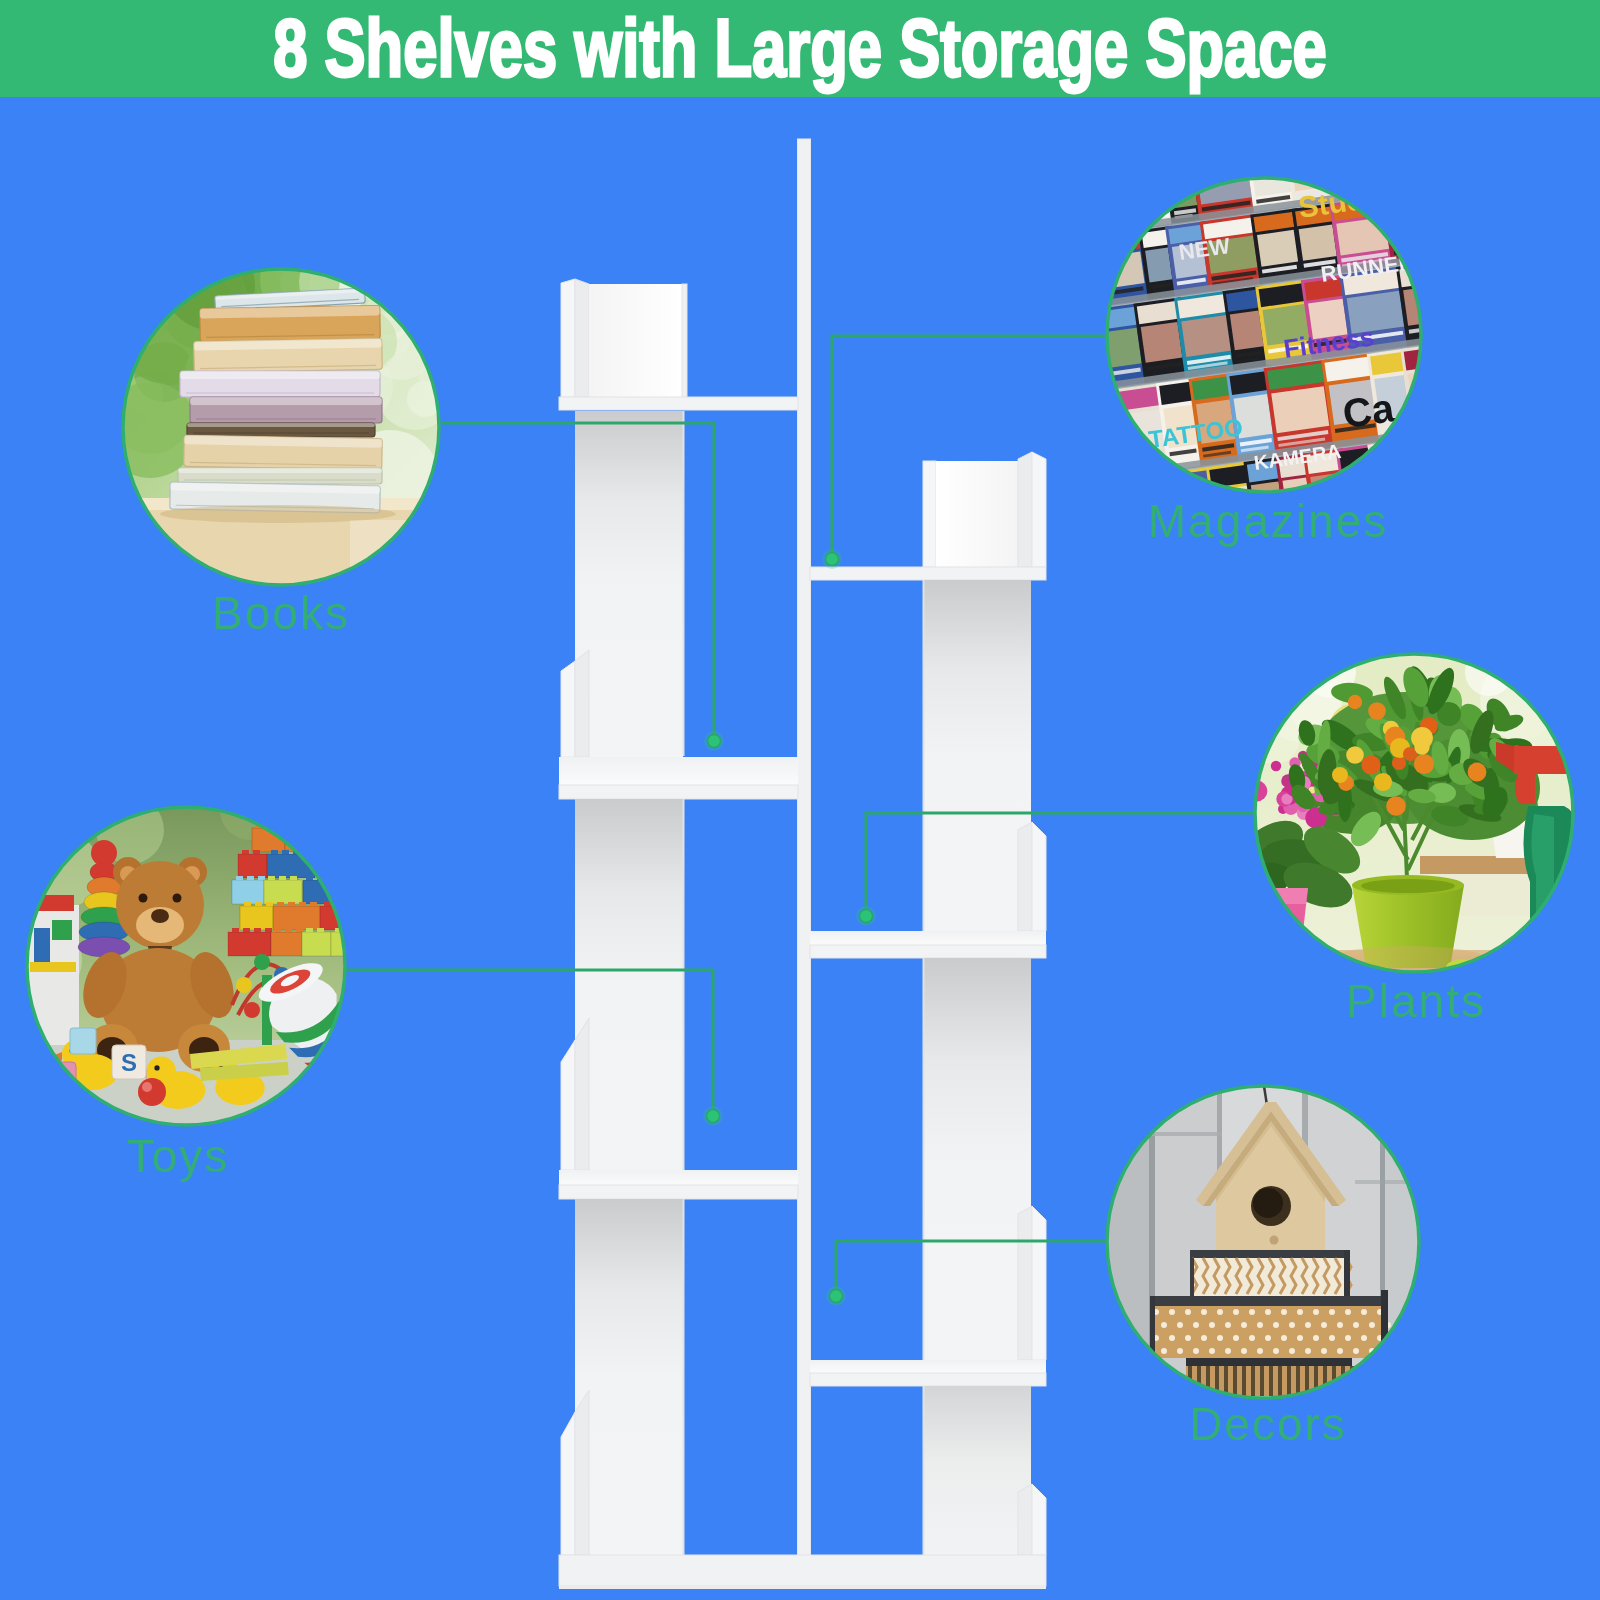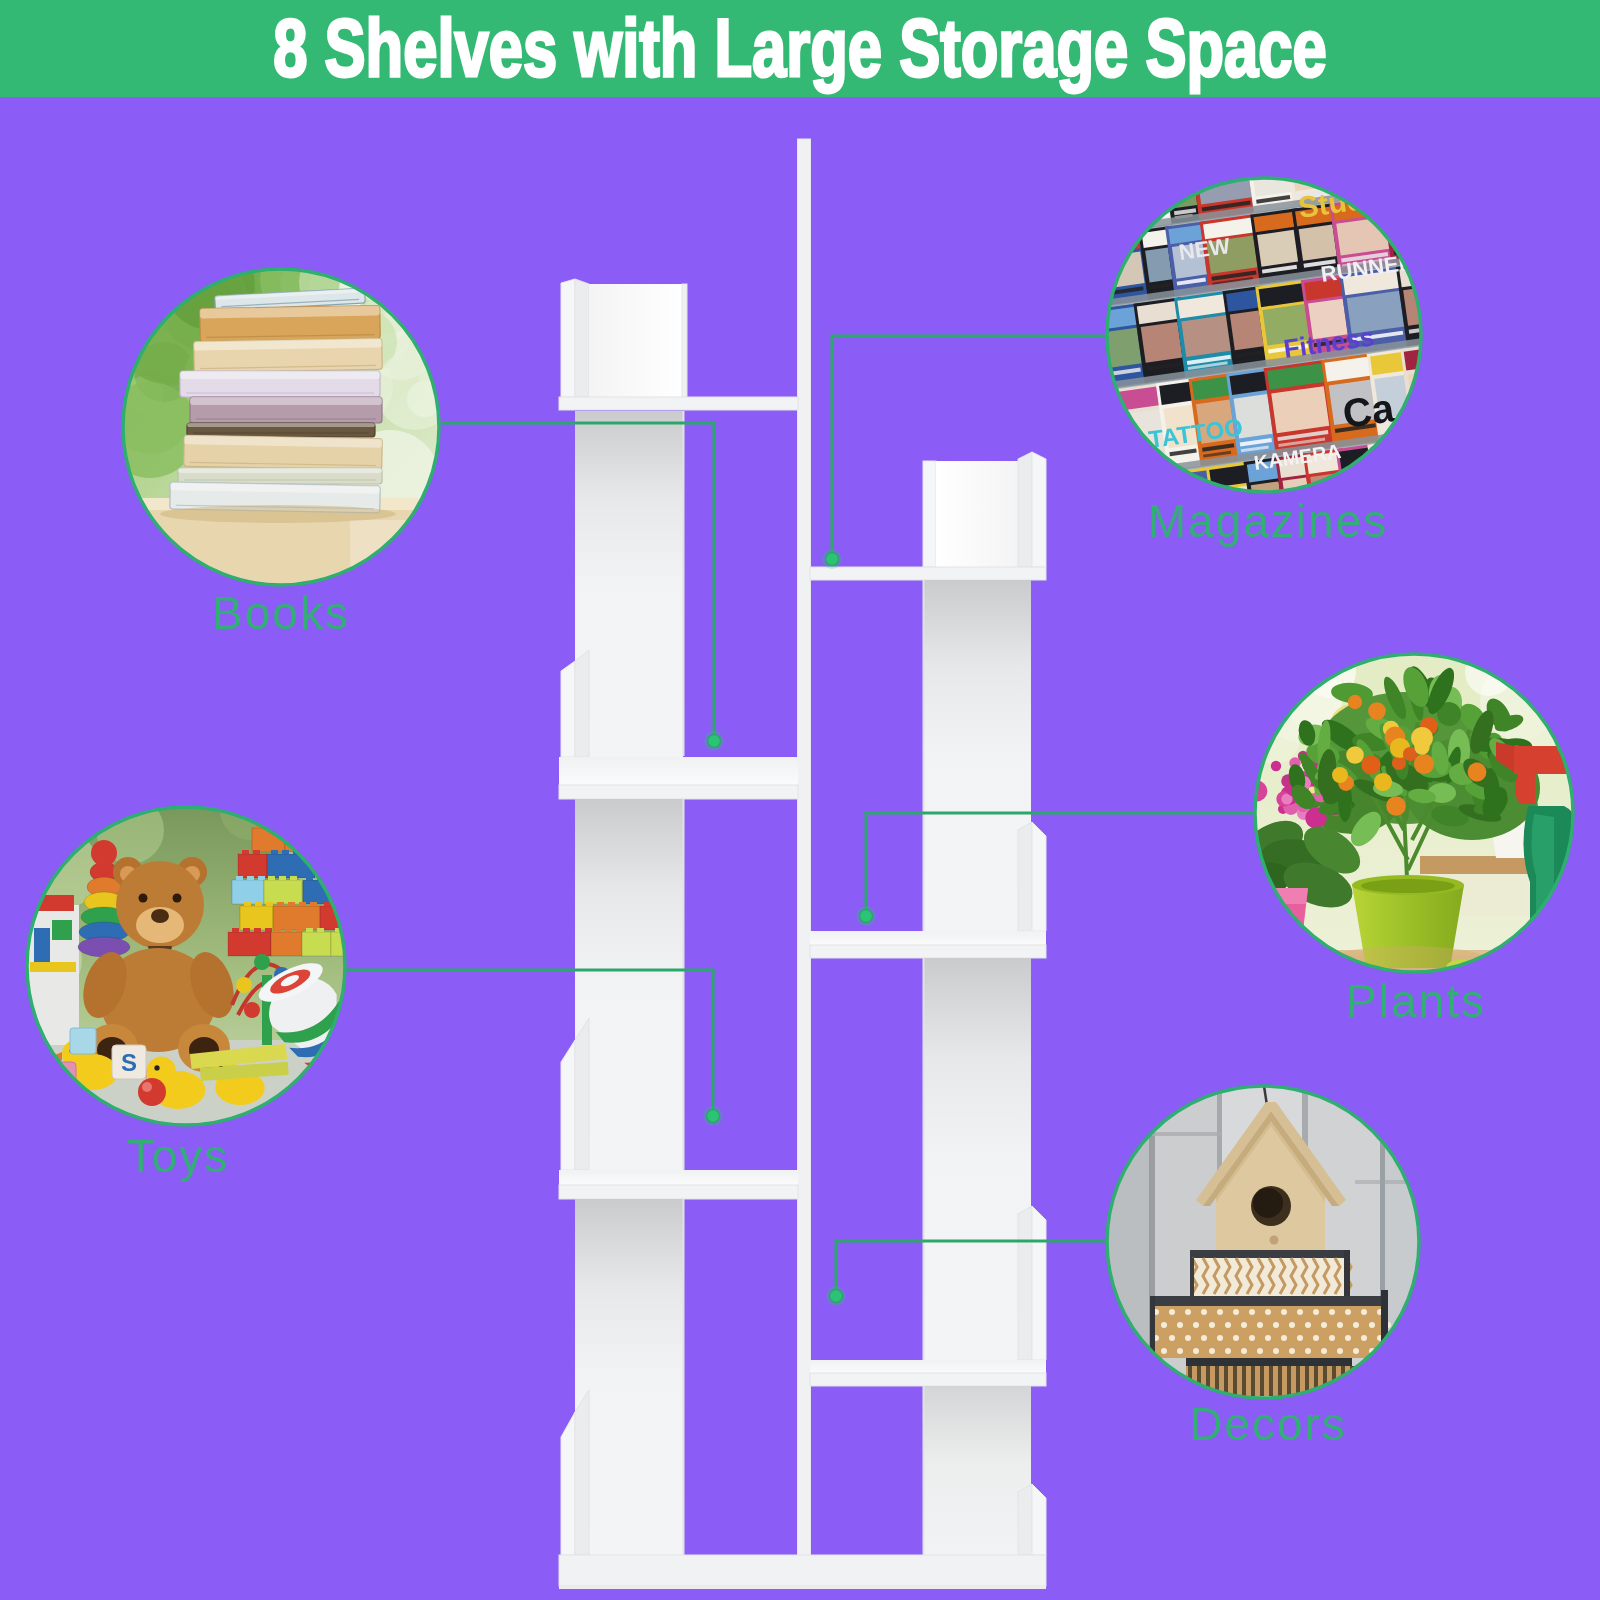--- a/index.html
+++ b/index.html
@@ -1,14 +1,14 @@
 <!DOCTYPE html>
 <html><head><meta charset="utf-8"><style>
 html,body{margin:0;padding:0;background:#fff;}
-.page{position:relative;width:1600px;height:1600px;background:#8b5cf6;overflow:hidden;font-family:"Liberation Sans",sans-serif;}
+.page{position:relative;width:1600px;height:1600px;background:#3b82f6;overflow:hidden;font-family:"Liberation Sans",sans-serif;}
 </style></head><body>
 <div class="page">
 <svg width="1600" height="1600" viewBox="0 0 1600 1600">
 <defs>
 <linearGradient id="shadeDown" x1="0" y1="0" x2="0" y2="1">
           <stop offset="0" stop-color="#cacbcc"></stop>
           <stop offset="0.25" stop-color="#e7e8e9"></stop>
           <stop offset="0.5" stop-color="#f2f3f4"></stop>
           <stop offset="1" stop-color="#f3f4f5"></stop>
         </linearGradient>

